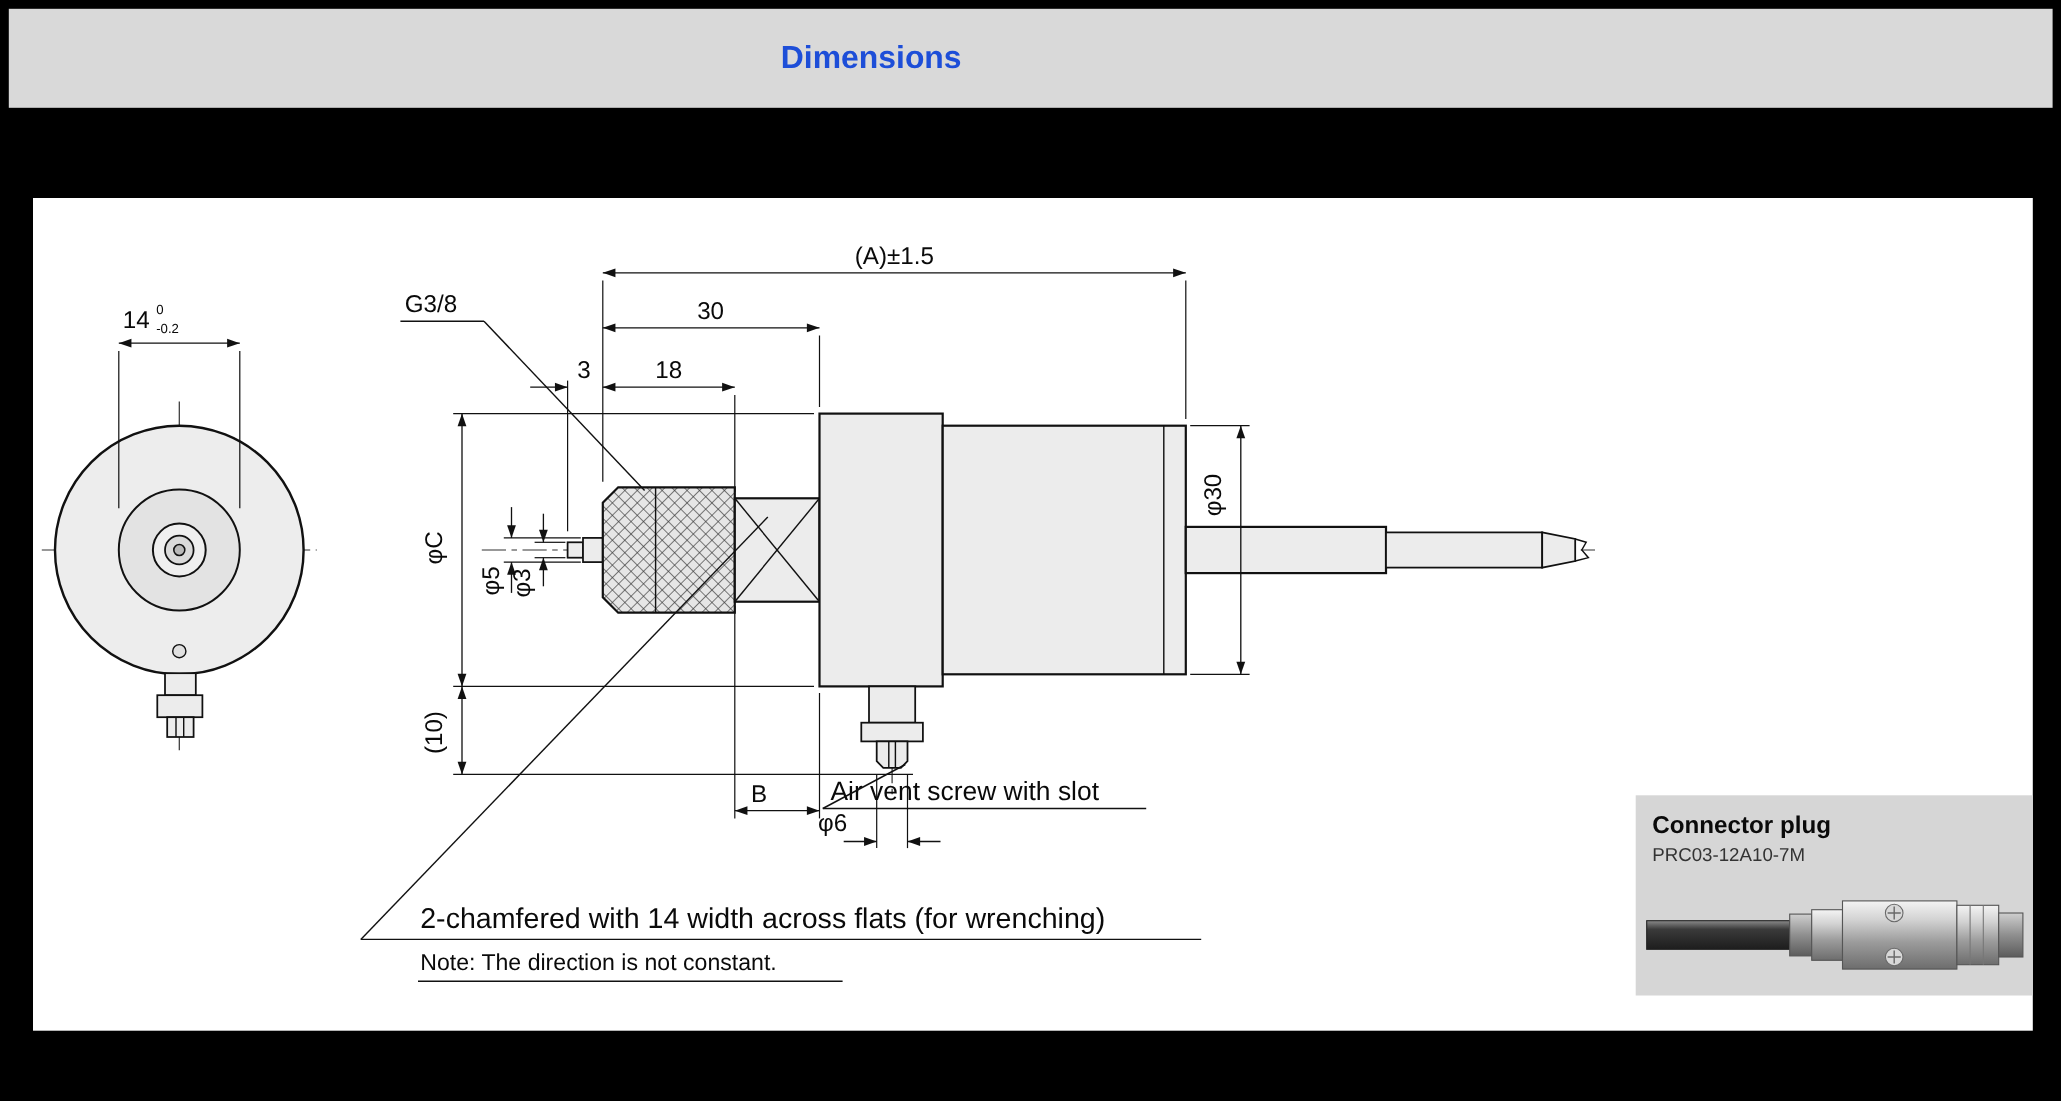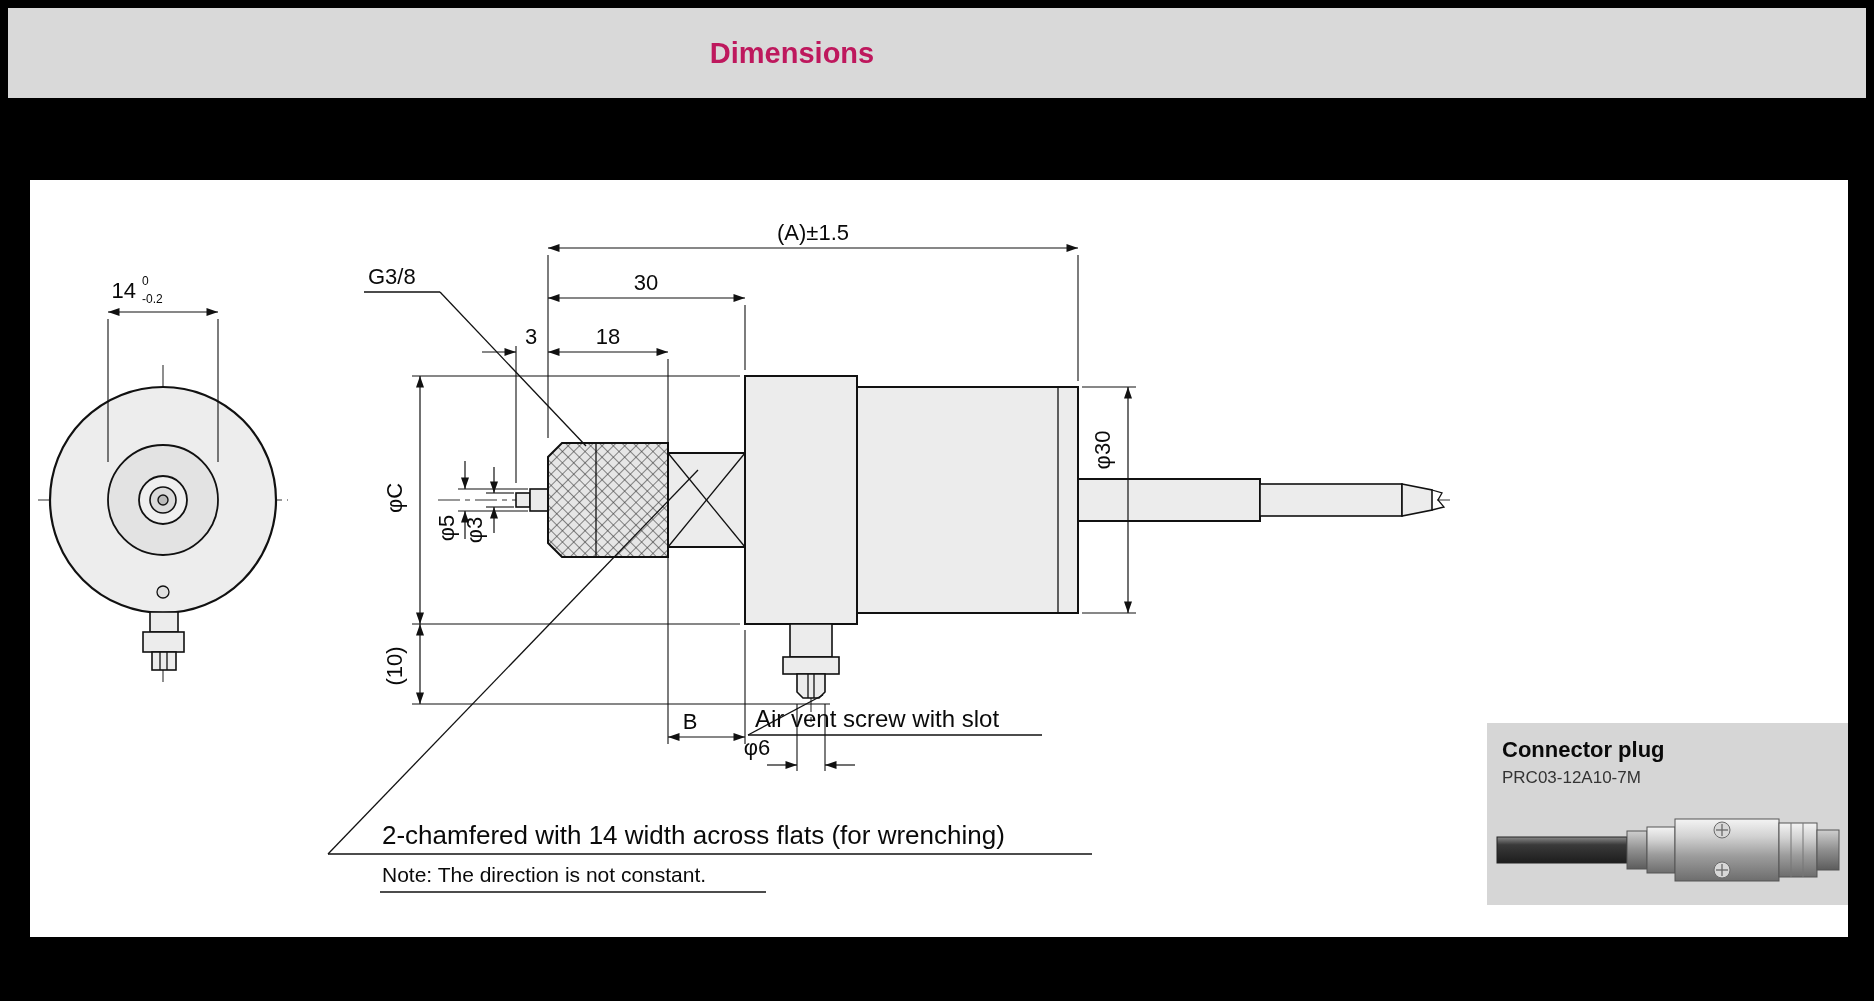--- a/index.html
+++ b/index.html
@@ -1,20 +1,20 @@
 <!DOCTYPE html>
 <html><head>
 <meta charset="utf-8">
 <style>
   html,body{margin:0;padding:0;background:#000;}
   .stage{position:relative;width:1874px;height:1001px;background:#000;overflow:hidden;
          font-family:"Liberation Sans",sans-serif;}
   .header{position:absolute;left:8px;top:8px;width:1858px;height:90px;background:#d9d9d9;}
   .header-title{position:absolute;left:784px;top:50%;transform:translate(-50%,-50%);
-                font-size:29px;font-weight:bold;color:#be185d;white-space:nowrap;}
+                font-size:29px;font-weight:bold;color:#1d4ed8;white-space:nowrap;}
   .panel{position:absolute;left:30px;top:180px;width:1818px;height:757px;background:#fff;}
   svg{display:block}
   .obj{fill:#ececec;stroke:#111;stroke-width:2;}
   .obj2{fill:#ececec;stroke:#111;stroke-width:1.6;}
   .thin{stroke:#111;stroke-width:1.3;fill:none;}
   .dim{stroke:#111;stroke-width:1.2;fill:none;}
   .ext{stroke:#111;stroke-width:1.1;fill:none;}
   .cl{stroke:#333;stroke-width:1.1;fill:none;stroke-dasharray:22 5 5 5;}
   text{fill:#0a0a0a;font-family:"Liberation Sans",sans-serif;}
   .dimtxt{font-size:22px;}

